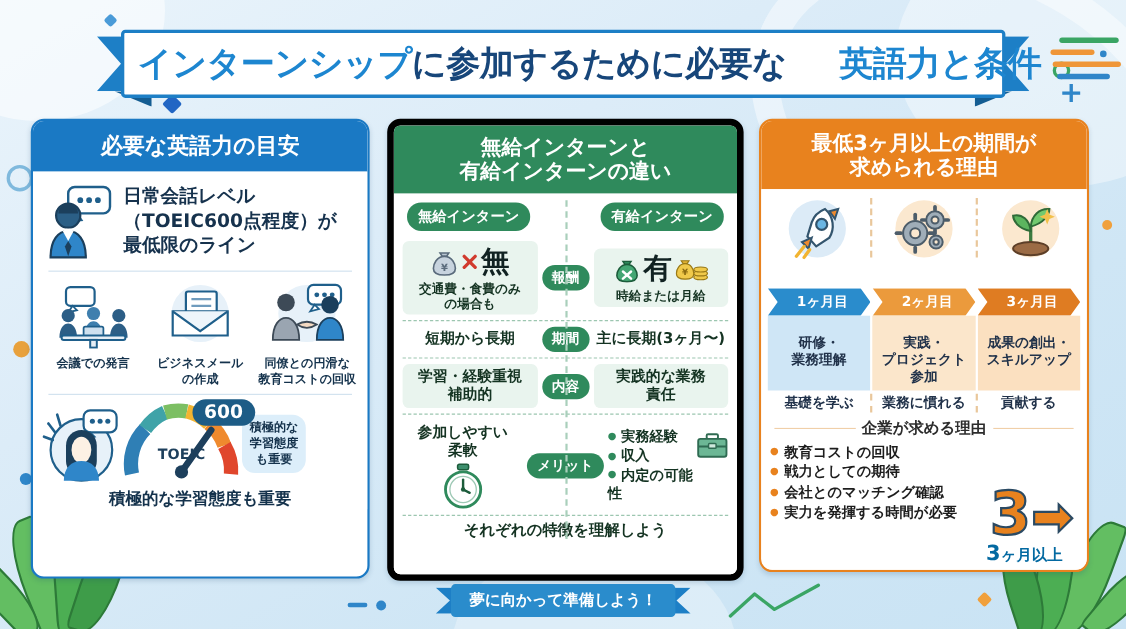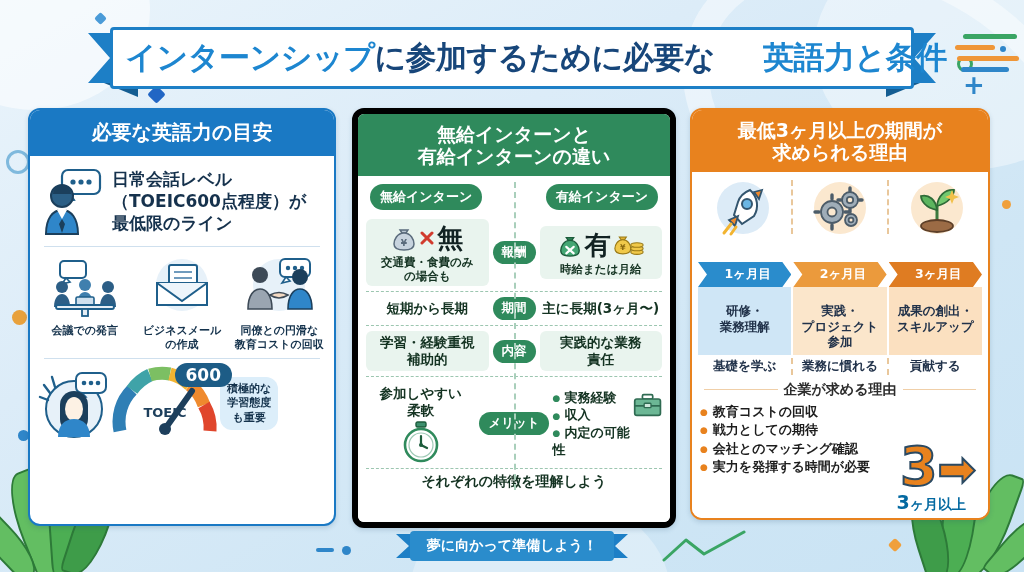--- a/index.html
+++ b/index.html
@@ -355,20 +355,21 @@
         <div class="score-badge" style="right:-14px;top:-2px;">600</div>
       </div>
 
       <div class="bubble-note">
         <div>積極的な</div>
         <div>学習態度</div>
         <div>も重要</div>
       </div>
     </div>
 
+    <div class="gauge-cap">積極的な学習態度も重要</div>
   </div>
 </div>
 
 <div class="panel" id="panel-mid">
   <div class="panel-head">
     <div>
       <div>無給インターンと</div>
       <div>有給インターンの違い</div>
     </div>
   </div>

